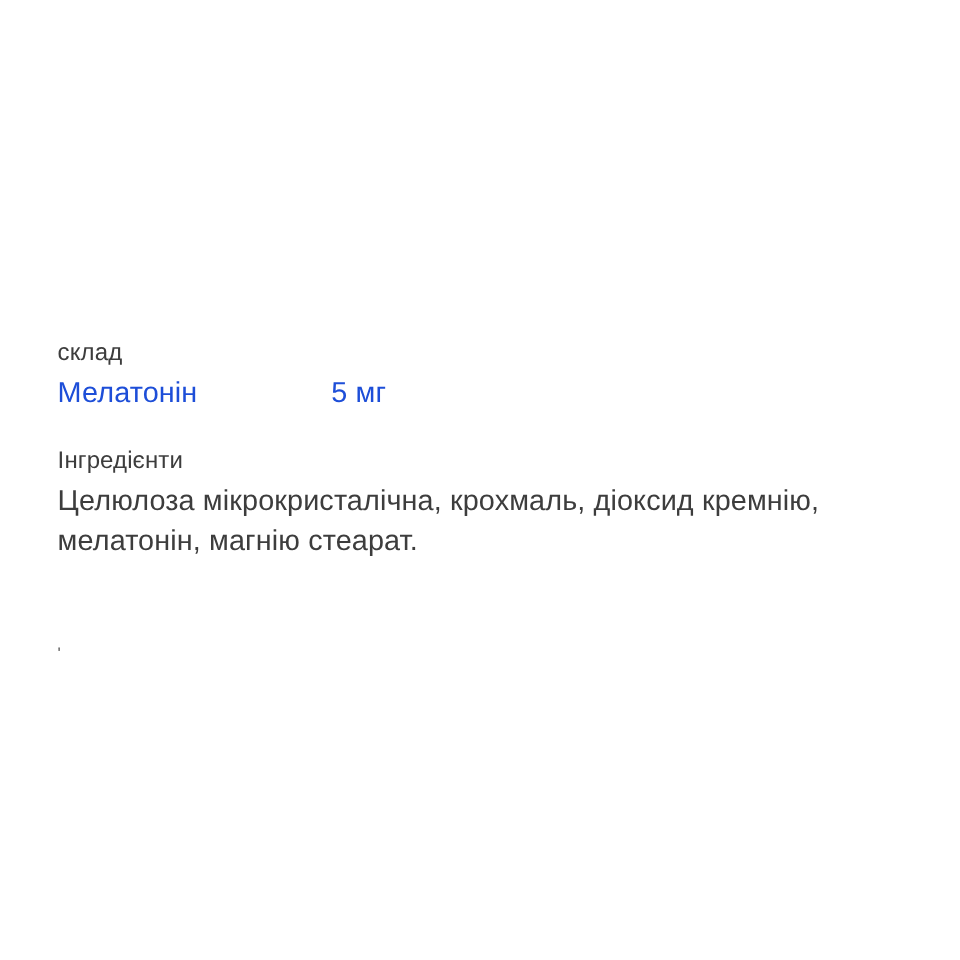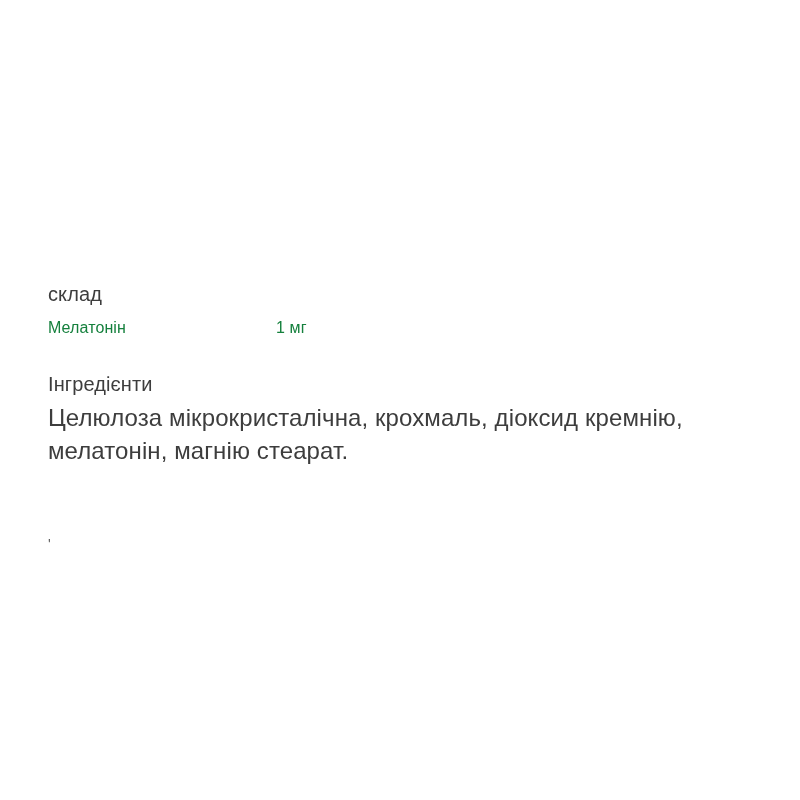--- a/index.html
+++ b/index.html
@@ -40,23 +40,23 @@
   .line-wrap {
     font-size: 24px;
     line-height: 33px;
     color: #3d3d3d;
     letter-spacing: 0.1px;
     white-space: normal;
     max-width: 740px;
   }
 
   .nutrient-row {
-    font-size: 16px;
+    font-size: 24px;
     line-height: 33px;
-    color: #15803d;
+    color: #1d4ed8;
     display: flex;
     letter-spacing: 0.1px;
   }
   .nutrient-name {
     width: 228px;
     flex: 0 0 228px;
   }
   .nutrient-value {
     flex: 0 0 auto;
   }
@@ -79,21 +79,21 @@
 
 <div class="page">
 
   <div class="content">
 
     <div class="line">склад</div>
 
 
     <div class="nutrient-row">
       <span class="nutrient-name">Мелатонін</span>
-      <span class="nutrient-value">1 мг</span>
+      <span class="nutrient-value">5 мг</span>
     </div>
 
     <div class="gap-block"></div>
 
     <div class="line">Інгредієнти</div>
 
     <div class="line-wrap">Целюлоза мікрокристалічна, крохмаль, діоксид кремнію, мелатонін, магнію стеарат.</div>
 
   </div>
 

